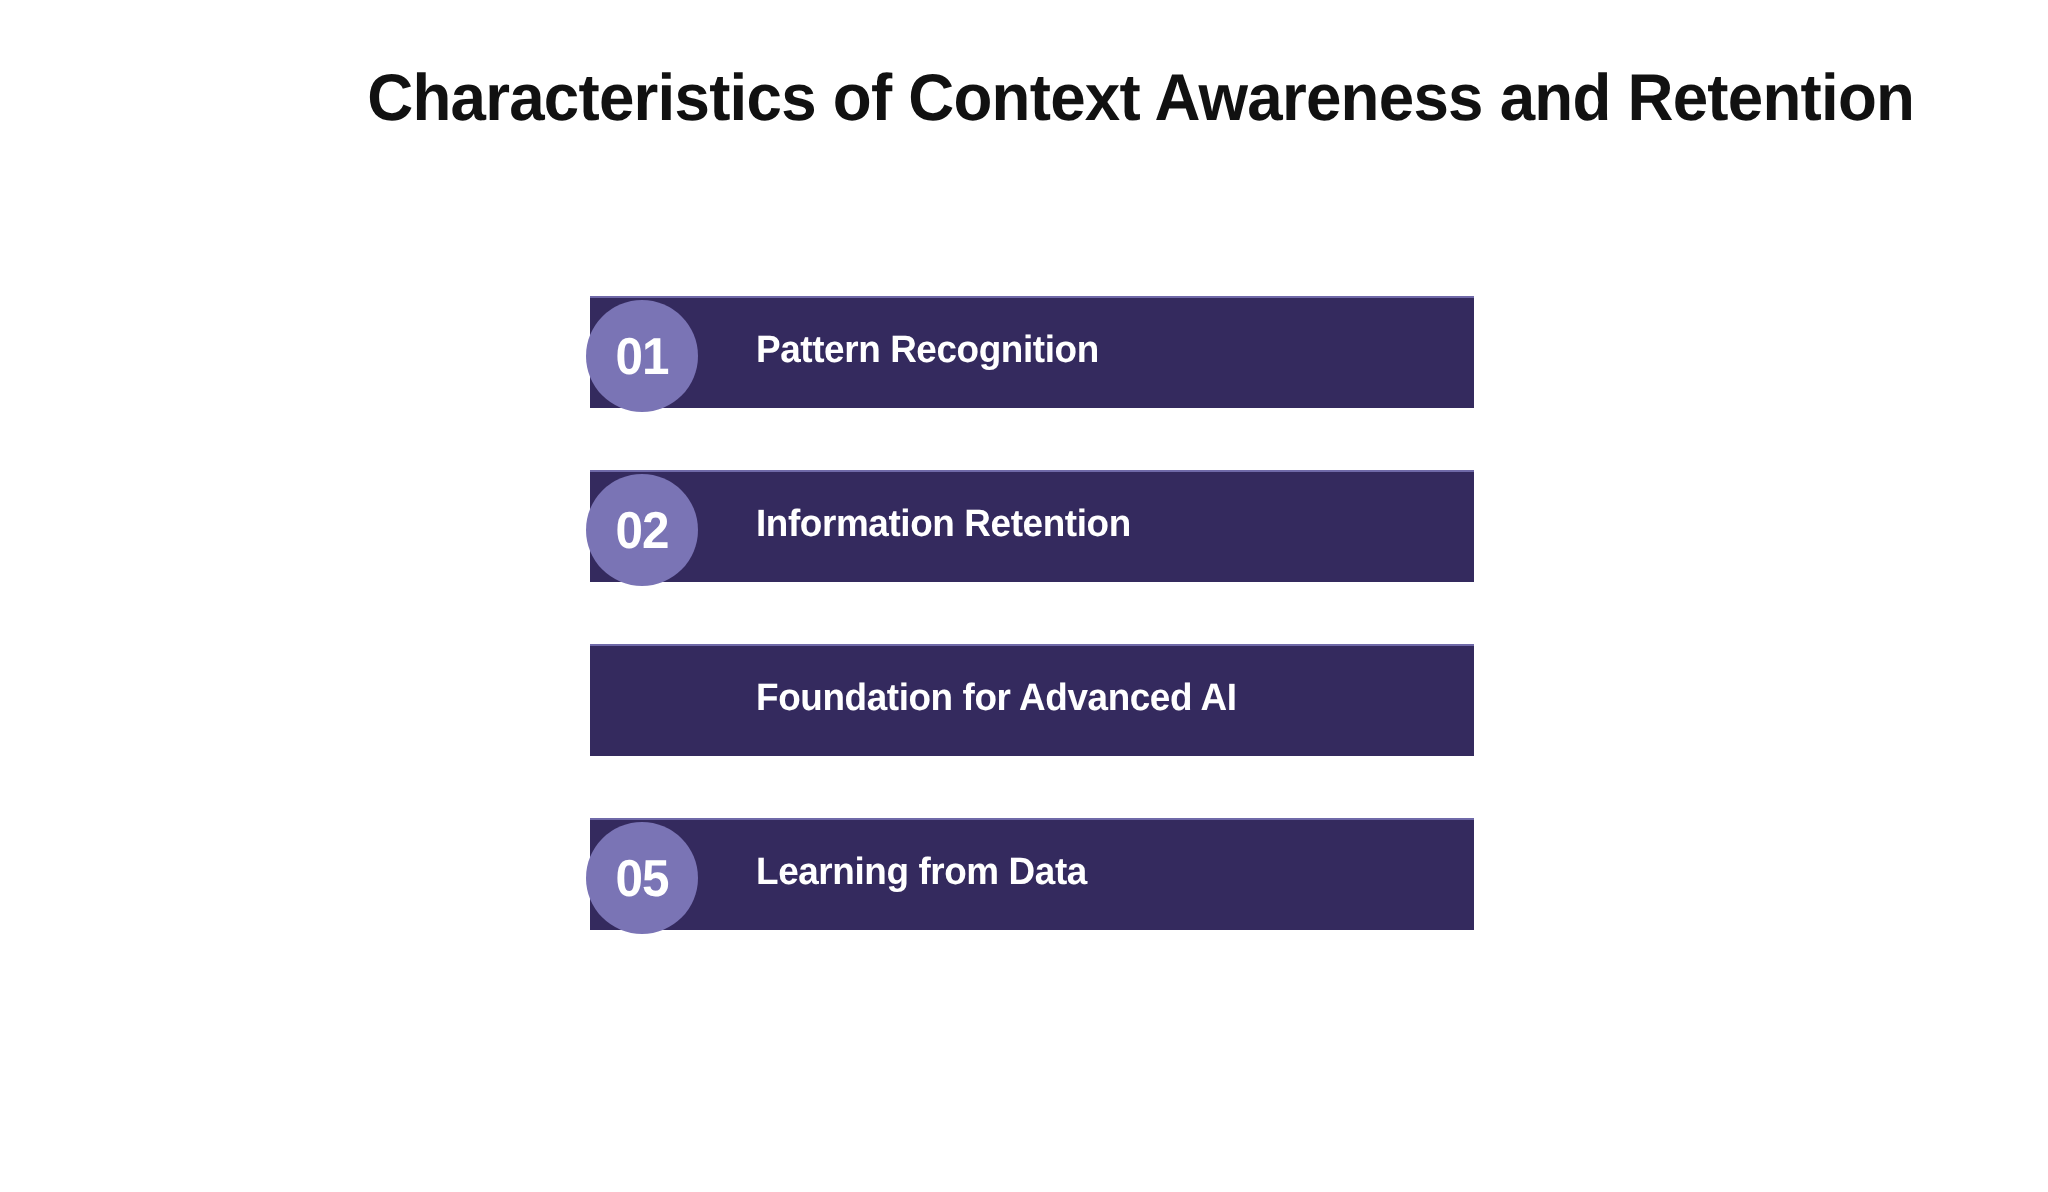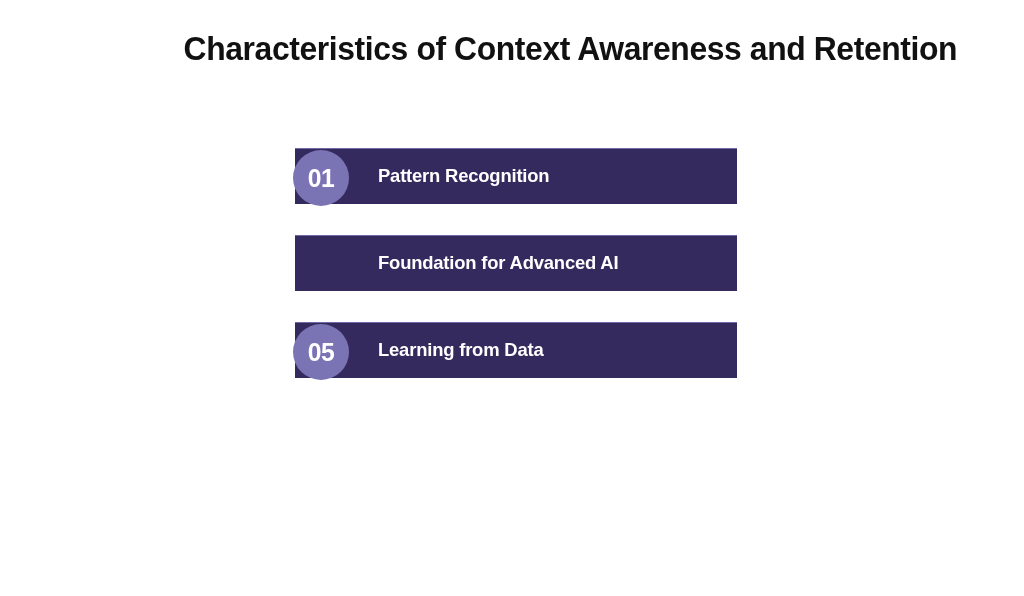--- a/index.html
+++ b/index.html
@@ -126,20 +126,27 @@
   <div class="steps-list">
 
     <div class="step-row">
       <div class="step-bar"></div>
       <div class="step-badge">
         <span class="step-number">01</span>
       </div>
       <div class="step-label">Pattern Recognition</div>
     </div>
 
+    <div class="step-row">
+      <div class="step-bar"></div>
+      <div class="step-badge">
+        <span class="step-number">02</span>
+      </div>
+      <div class="step-label">Information Retention</div>
+    </div>
 
 
     <div class="step-row">
       <div class="step-bar"></div>
       <div class="step-label">Foundation for Advanced AI</div>
     </div>
 
     <div class="step-row">
       <div class="step-bar"></div>
       <div class="step-badge">

